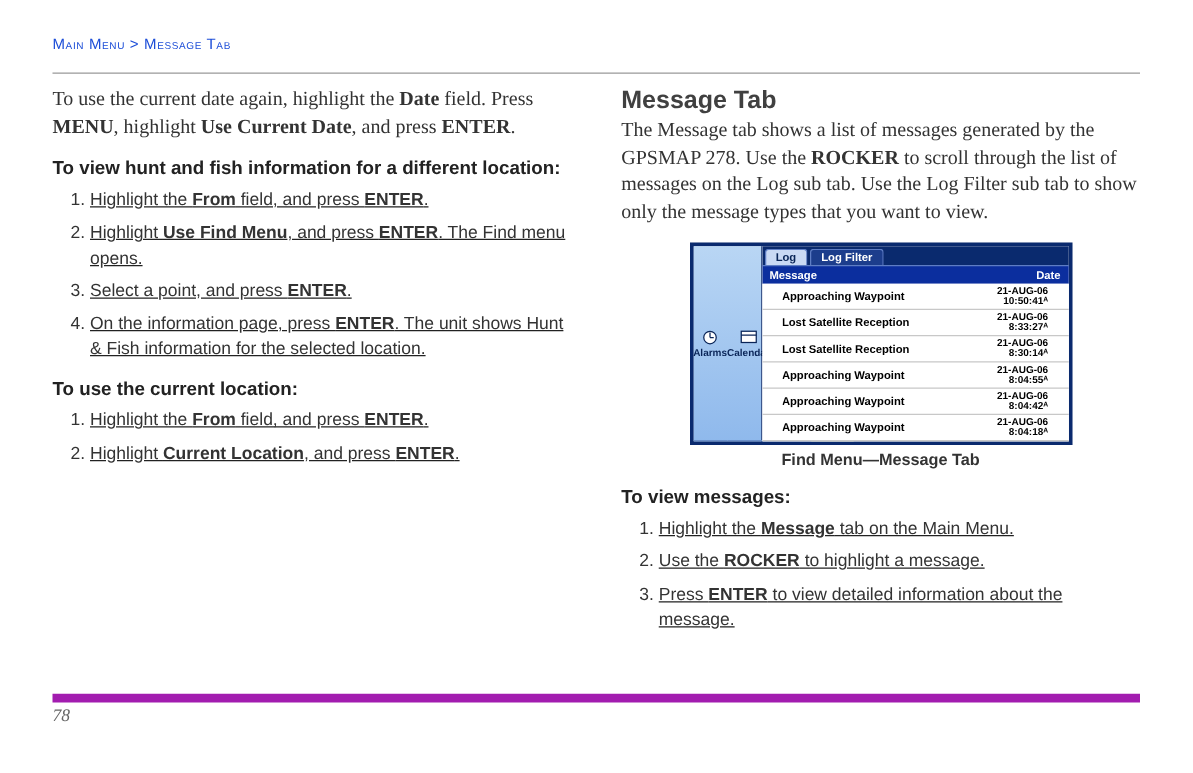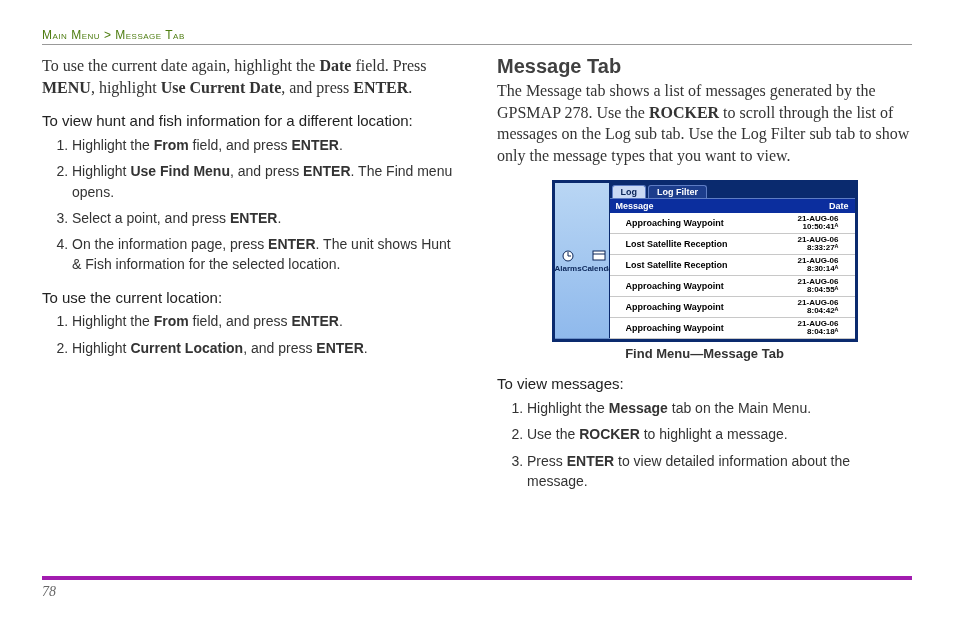--- a/index.html
+++ b/index.html
@@ -9,35 +9,35 @@
     color:#222;
     box-sizing:border-box;
     padding:28px 42px 18px 42px;
     position:relative;
   }
   #hdr{
     font-family:Arial,Helvetica,sans-serif;
     font-size:12px;
     font-variant:small-caps;
     letter-spacing:.5px;
-    color:#4d7c0f;
+    color:#1d4ed8;
     border-bottom:1px solid #999;
-    padding-bottom:2px;
+    padding-bottom:16px;
     margin-bottom:10px;
   }
   .cols{display:flex;gap:40px;}
   .col{flex:1;min-width:0;}
   p.body{font-size:16px;line-height:1.35;margin:0 0 12px 0;color:#333;}
   .subhead{
     font-family:Arial,Helvetica,sans-serif;
-    font-weight:normal;font-size:15px;
+    font-weight:bold;font-size:15px;
     margin:14px 0 4px 0;
     line-height:1.25;
   }
-  ol{margin:0 0 10px 0;padding-left:26px;}
+  ol{margin:0 0 10px 0;padding-left:26px;text-decoration:underline;}
   ol li{
     font-family:Arial,Helvetica,sans-serif;
     font-size:14px;line-height:1.45;
     margin:2px 0 6px 4px;
     color:#333;
   }
   h2.sect{
     font-family:Arial,Helvetica,sans-serif;
     font-size:20px;font-weight:bold;
     color:#404040;
@@ -90,24 +90,24 @@
     padding:0 16px;height:20px;align-items:center;
   }
   .grow .c1{flex:1;white-space:nowrap;overflow:hidden;}
   .grow .c2{width:62px;text-align:right;font-size:8px;line-height:1;}
   .figcap{
     font-family:Arial,Helvetica,sans-serif;
     font-weight:bold;font-size:13px;margin-top:4px;color:#333;
   }
   
   .footer{
-    position:absolute;left:42px;right:42px;bottom:18px;
+    position:absolute;left:42px;right:42px;bottom:36px;
     display:flex;justify-content:space-between;
     font-style:italic;font-size:14px;color:#666;
-    border-top:4px solid #a21caf;padding-top:4px;
+    border-top:7px solid #a21caf;padding-top:4px;
     font-family:"Times New Roman",Times,serif;
   }
 </style>
 </head>
 <body>
 
 <div id="hdr">Main Menu &gt; Message Tab</div>
 
 <div class="cols">
 

